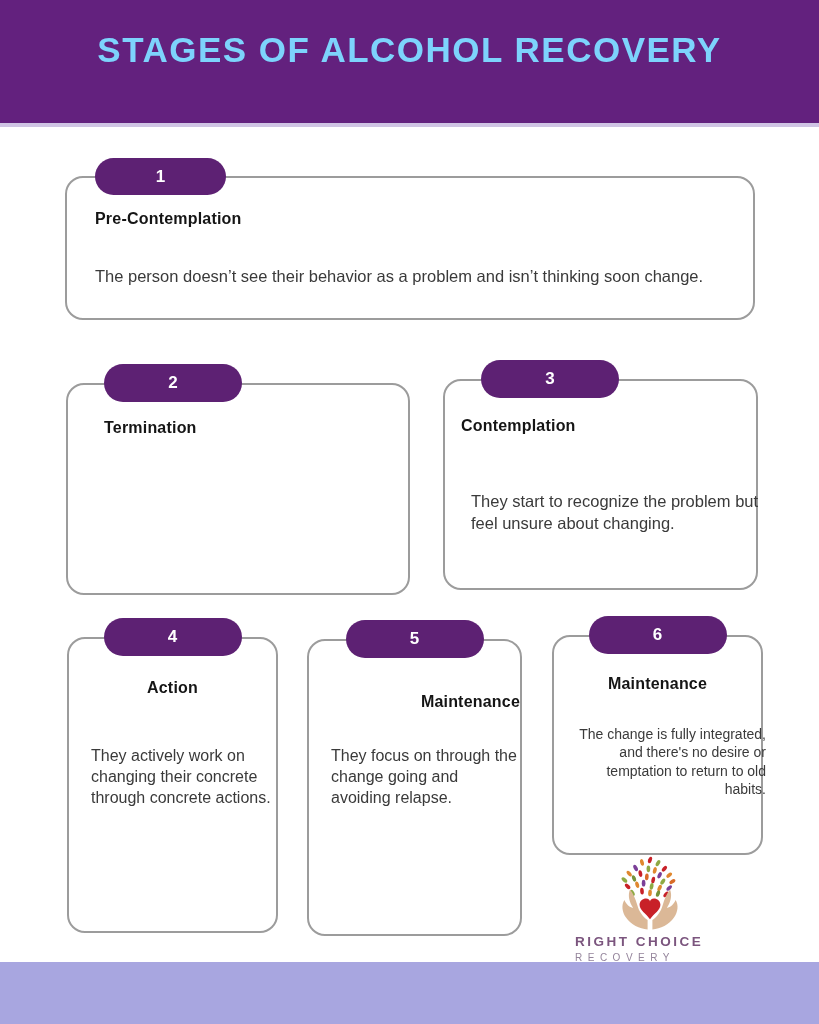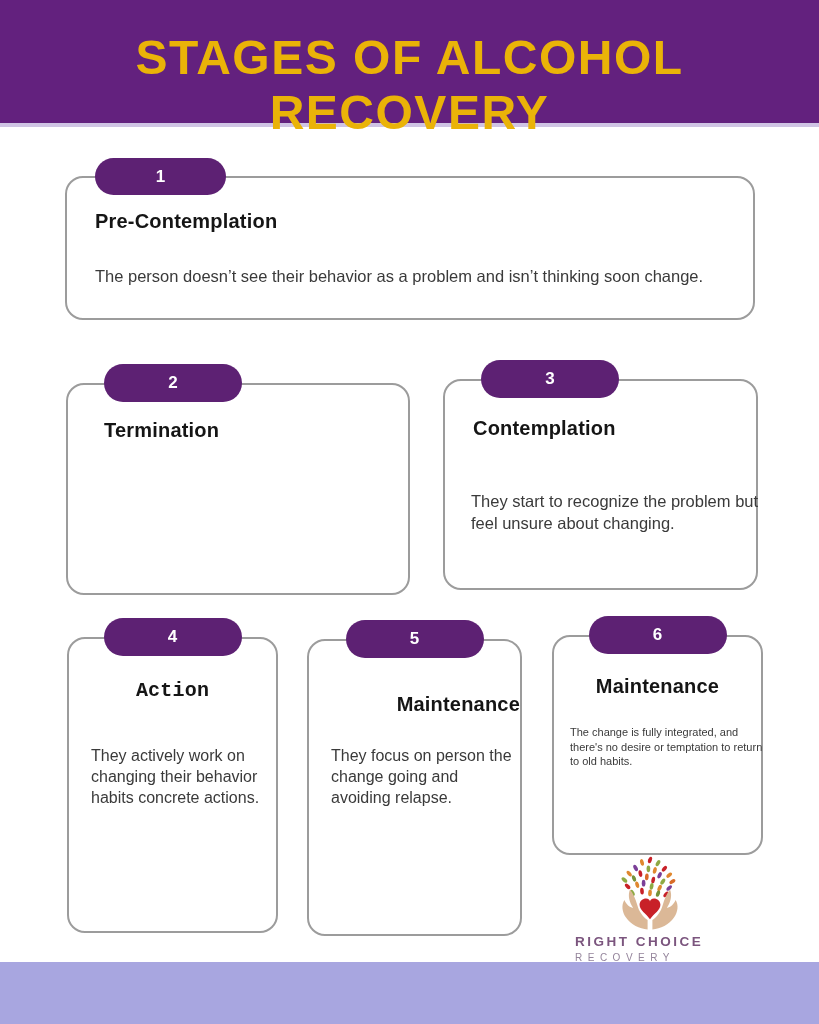--- a/index.html
+++ b/index.html
@@ -20,22 +20,22 @@
   
   .header {
     position:absolute; top:0; left:0; width:819px; height:127px;
     background:#63217e;
     border-bottom:4px solid #cfc4e4;
   }
   .header h1 {
     margin:0;
     padding-top:30px;
     text-align:center;
-    color:#eab308;
-    font-size:48px;
+    color:#7dd3fc;
+    font-size:35px;
     font-weight:800;
     letter-spacing:1.5px;
   }
 
   
   .card {
     position:absolute;
     background:#ffffff;
     border:2px solid #9c9c9c;
     border-radius:18px;
@@ -46,21 +46,21 @@
     width:138px; height:38px;
     background:#5d2173;
     border-radius:19px;
     color:#ffffff;
     display:flex; align-items:center; justify-content:center;
     font-size:17px; font-weight:bold;
   }
   .card h2 {
     position:absolute;
     margin:0;
-    font-size:20px;
+    font-size:16px;
     font-weight:700;
     color:#151515;
     letter-spacing:0.2px;
   }
   .card p {
     position:absolute;
     margin:0;
     font-size:16.5px;
     line-height:1.32;
     color:#3a3a3a;
@@ -71,40 +71,40 @@
   .c1 h2 { left:28px; top:32px; }
   .c1 p  { left:28px; top:88px; right:20px; }
 
   .c2 { left:66px;  top:383px; width:344px; height:212px; }
   .c2 .pill { left:36px; }
   .c2 h2 { left:36px; top:34px; }
   .c2 p  { left:36px; top:88px; width:300px; }
 
   .c3 { left:443px; top:379px; width:315px; height:211px; }
   .c3 .pill { left:36px; }
-  .c3 h2 { left:28px; top:36px; }
+  .c3 h2 { left:16px; top:36px; }
   .c3 p  { left:26px; top:90px; width:298px;margin-top:20px; }
 
   .row3 h2 { left:0; right:0; text-align:center; }
   .row3 p  { font-size:16px; }
 
   .c4 { left:67px;  top:637px; width:211px; height:296px; }
   .c4 .pill { left:50%; transform:translateX(-50%); }
-  .c4 h2 { top:40px;font-family:Liberation Mono, monospace; }
+  .c4 h2 { top:40px; }
   .c4 p  { left:22px; top:106px; width:180px; }
 
   .c5 { left:307px; top:639px; width:215px; height:297px; }
   .c5 .pill { left:50%; transform:translateX(-50%); }
   .c5 h2 { top:52px;text-align:right; }
   .c5 p  { left:22px; top:104px; width:186px; }
 
   .c6 { left:552px; top:635px; width:211px; height:220px; }
   .c6 .pill { left:50%; transform:translateX(-50%); }
   .c6 h2 { top:38px; }
-  .c6 p  { left:16px; top:88px; width:196px; font-size:11px; }
+  .c6 p  { left:16px; top:88px; width:196px; font-size:14px;text-align:right; }
 
   
   .logo {
     position:absolute;
     left:575px; top:852px; width:150px;
   }
   .logo svg { display:block; margin:0 auto; }
   .logo-line1 {
     margin-top:2px;
     font-size:13.5px;
@@ -157,29 +157,29 @@
     </div>
     <h2>Contemplation</h2>
     <p>They start to recognize the problem but feel unsure about changing.</p>
   </div>
 
   <div class="card c4 row3">
     <div class="pill">
       <span>4</span>
     </div>
     <h2>Action</h2>
-    <p>They actively work on changing their behavior habits concrete actions.</p>
+    <p>They actively work on changing their concrete through concrete actions.</p>
   </div>
 
   <div class="card c5 row3">
     <div class="pill">
       <span>5</span>
     </div>
     <h2>Maintenance</h2>
-    <p>They focus on person the change going and avoiding relapse.</p>
+    <p>They focus on through the change going and avoiding relapse.</p>
   </div>
 
   <div class="card c6 row3">
     <div class="pill">
       <span>6</span>
     </div>
     <h2>Maintenance</h2>
     <p>The change is fully integrated, and there's no desire or temptation to return to old habits.</p>
   </div>
 

